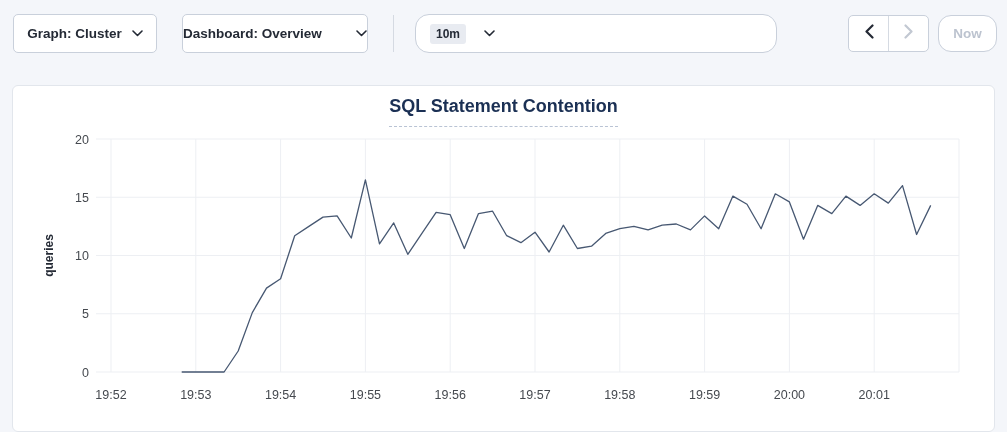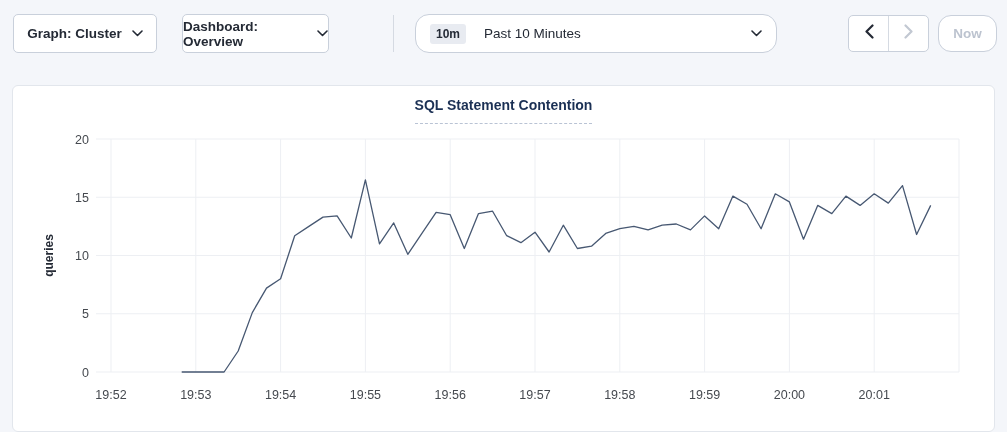--- a/index.html
+++ b/index.html
@@ -12,21 +12,21 @@
   
   .toolbar{position:absolute;left:0;top:0;width:100%;height:85px;}
   .btn{
     position:absolute;box-sizing:border-box;background:#ffffff;
     border:1px solid #c9d0db;border-radius:5px;
     display:flex;align-items:center;justify-content:center;
     font-size:13.5px;font-weight:600;color:#242a35;cursor:pointer;
   }
   .dd-gap{gap:10px;}
   .dropdown-graph{left:13px;top:14px;width:144px;height:39px;}
-  .dropdown-dashboard{left:182px;top:14px;width:147px;height:39px;justify-content:space-between;}
+  .dropdown-dashboard{left:182px;top:14px;width:186px;height:39px;justify-content:space-between;}
   .vdivider{position:absolute;left:393px;top:15px;width:1px;height:37px;background:#d5dae2;}
   .timebox{
     left:415px;top:14px;width:362px;height:39px;
     justify-content:flex-start;padding:0 14px;font-weight:500;border-radius:14px;
   }
   .time-badge{
     background:#e8ebf1;border-radius:3px;padding:3px 6px;
     font-size:12px;font-weight:700;color:#242a35;margin-right:18px;
   }
   .time-text{flex:1;text-align:left;font-size:13.5px;color:#242a35;}
@@ -47,21 +47,21 @@
   
   .card{
     position:absolute;left:12px;top:85px;width:983px;height:347px;
     background:#ffffff;border:1px solid #e2e6ec;border-radius:6px;
     box-sizing:border-box;
   }
   .chart-title{
     position:absolute;left:0;right:0;top:10px;text-align:center;
   }
   .chart-title span{
-    font-size:14px;font-weight:700;color:#1b3054;
+    font-size:18px;font-weight:700;color:#1b3054;
     border-bottom:1.5px dashed #b9c3d4;padding-bottom:10px;
   }
   .chart-svg{position:absolute;left:0;top:35px;}
 </style>
 </head>
 <body>
 
 <div class="toolbar">
 
   <div class="btn dd-gap dropdown-graph">
@@ -79,21 +79,20 @@
       <svg width="11" height="7" viewBox="0 0 11 7">
           <polyline points="1,1 5.5,5.5 10,1" fill="none" stroke="#242a35" stroke-width="1.6" stroke-linecap="round" stroke-linejoin="round"></polyline>
         </svg>
     </span>
   </div>
 
   <div class="vdivider"></div>
 
   <div class="btn timebox">
     <span class="time-badge">10m</span>
-    <span class="time-text">Past 10 Minutes</span>
     <span class="chev">
       <svg width="11" height="7" viewBox="0 0 11 7">
           <polyline points="1,1 5.5,5.5 10,1" fill="none" stroke="#242a35" stroke-width="1.6" stroke-linecap="round" stroke-linejoin="round"></polyline>
         </svg>
     </span>
   </div>
 
   <div class="arrow-group">
     <div class="arrow-cell">
       <span>

